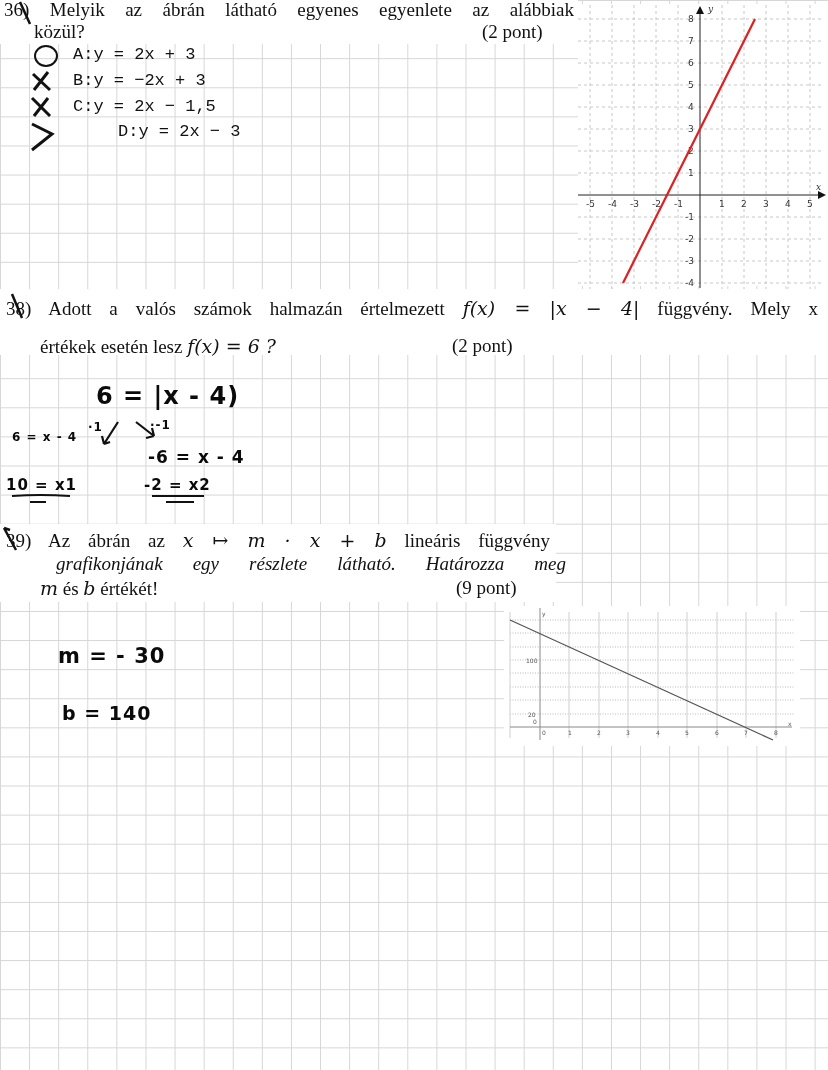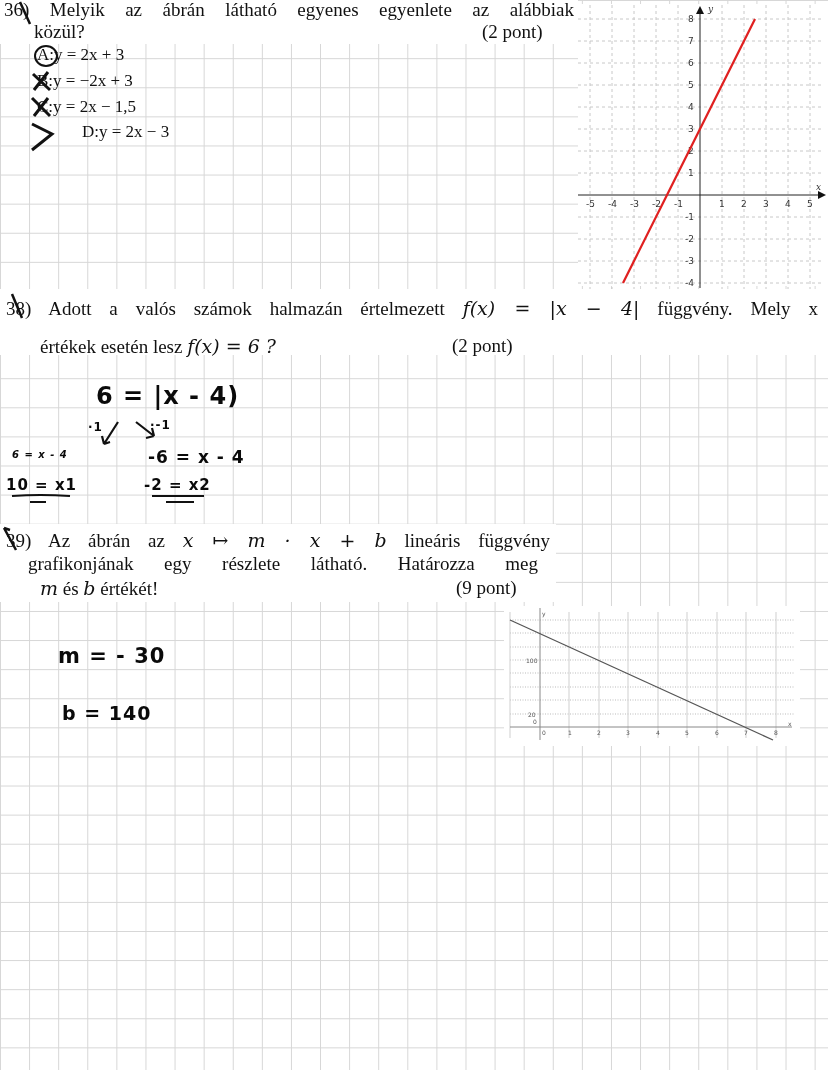--- a/index.html
+++ b/index.html
@@ -10,21 +10,21 @@
       linear-gradient(to right, #d6d6d6 1.2px, transparent 1.2px),
       linear-gradient(to bottom, #d6d6d6 1.2px, transparent 1.2px);
     background-size: 29.1px 29.1px;
     background-position: 0px 0px;
     font-family: "DejaVu Serif", "Liberation Serif", serif;
     color:#111;
   }
   .white { position:absolute; background:#fff; }
   .q { position:absolute; font-size:17px; line-height:21px; color:#111; }
   .math { font-family: "DejaVu Serif", serif; font-style:italic; }
-  .opt { position:absolute; font-size:17px; line-height:22px; font-family:Liberation Serif, serif; }
+  .opt { position:absolute; font-size:17px; line-height:22px; font-family:Liberation Mono, monospace;padding-left:36px; }
   .hand { position:absolute; font-family:"DejaVu Sans", sans-serif; font-weight:bold; color:#0a0a0a; letter-spacing:1px; }
   .narrow { font-family:"Liberation Serif", serif; font-size:19px; line-height:24px; }
   svg { position:absolute; overflow:visible; }
   .tick { font-family:"DejaVu Sans", sans-serif; font-size:9px; fill:#333; }
   .tick2 { font-family:"DejaVu Sans", sans-serif; font-size:6px; fill:#555; }
 </style>
 </head>
 <body>
 
 <div class="white" style="left:0;top:0;width:578px;height:44px;"></div>
@@ -133,37 +133,37 @@
   <path d="M12,2 L22,26" stroke="#111" stroke-width="2.5" fill="none"></path>
 </svg>
 
 <div class="hand" style="left:96px;top:382px;font-size:24px;">6 = |x - 4)</div>
 <div class="hand" style="left:88px;top:420px;font-size:12px;">·1</div>
 <div class="hand" style="left:150px;top:418px;font-size:12px;">·-1</div>
 <svg width="200" height="60" style="left:90px;top:410px;">
   <path d="M28,12 L14,34 M14,34 L12,26 M14,34 L20,32" stroke="#111" stroke-width="2.2" fill="none"></path>
   <path d="M46,12 L64,26 M64,26 L56,28 M64,26 L62,18" stroke="#111" stroke-width="2.2" fill="none"></path>
 </svg>
-<div class="hand" style="left:12px;top:449px;font-size:10px;font-style:italic;">6 = x - 4</div>
+<div class="hand" style="left:12px;top:430px;font-size:12px;">6 = x - 4</div>
 <div class="hand" style="left:6px;top:476px;font-size:15px;text-align:right;">10 = x1</div>
 <div class="hand" style="left:148px;top:447px;font-size:17px;">-6 = x - 4</div>
 <div class="hand" style="left:144px;top:476px;font-size:15px;">-2 = x2</div>
 <svg width="230" height="30" style="left:0;top:490px;">
   <path d="M12,6 Q40,4 70,6 M30,12 L46,12" stroke="#111" stroke-width="2" fill="none"></path>
   <path d="M152,6 L204,6 M166,12 L194,12" stroke="#111" stroke-width="2" fill="none"></path>
 </svg>
 
 <div class="white" style="left:0;top:524px;width:556px;height:78px;"></div>
 <div class="q narrow" style="left:6px;top:528px;width:544px;text-align:justify;text-align-last:justify;">
   <span>39)</span>
   <span>Az ábrán az</span>
   <span class="math">x ↦ m · x + b</span>
   <span>lineáris függvény</span>
 </div>
-<div class="q narrow" style="left:28px;top:552px;width:510px;text-align:justify;text-align-last:justify;">grafikonjának egy részlete látható. Határozza meg</div>
+<div class="q narrow" style="left:56px;top:552px;width:510px;text-align:justify;text-align-last:justify;font-style:italic;">grafikonjának egy részlete látható. Határozza meg</div>
 <div class="q narrow" style="left:40px;top:576px;">
   <span class="math">m</span>
   <span>és</span>
   <span class="math">b</span>
   <span>értékét!</span>
 </div>
 <div class="q narrow" style="left:456px;top:576px;">(9 pont)</div>
 <svg width="30" height="30" style="left:0;top:526px;">
   <path d="M4,2 L16,24 M4,2 L10,4" stroke="#111" stroke-width="2.5" fill="none"></path>
 </svg>

